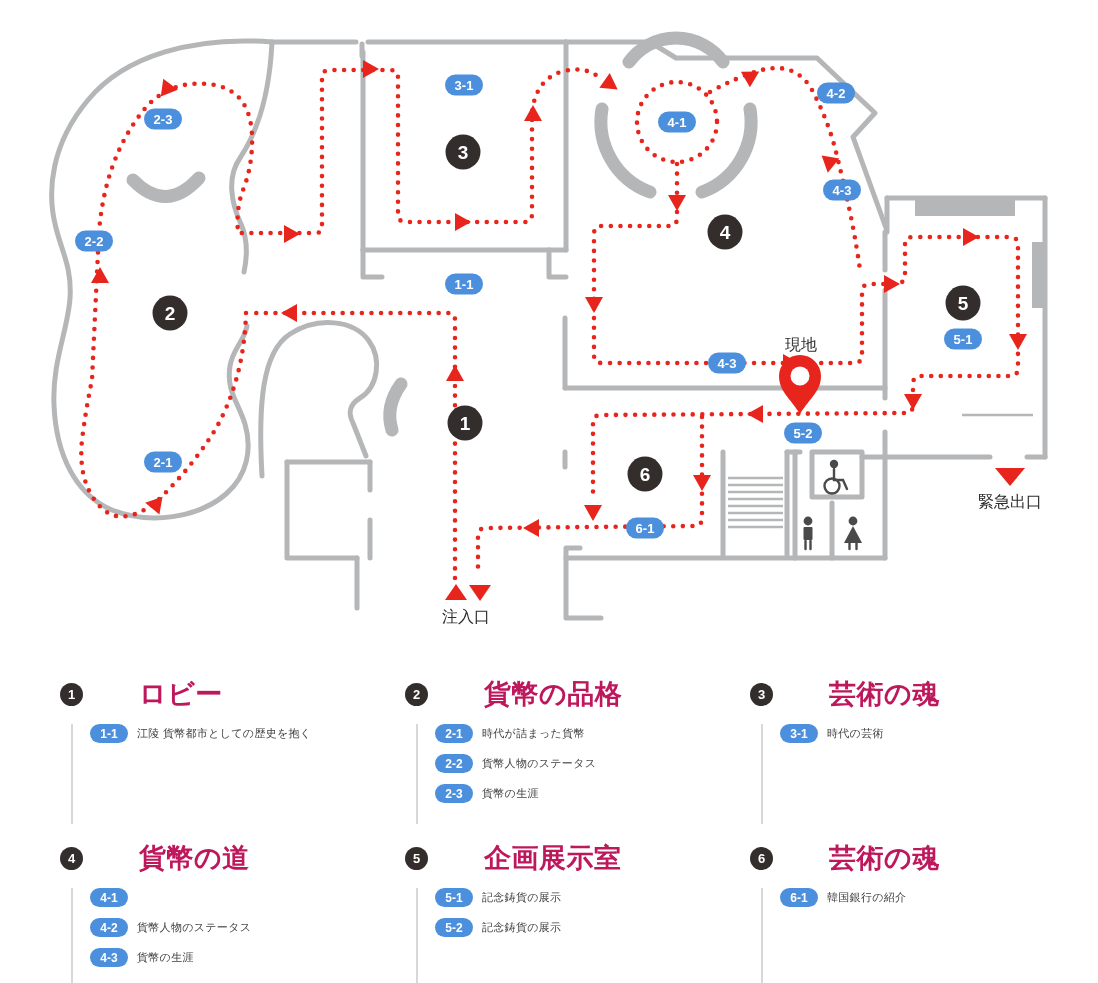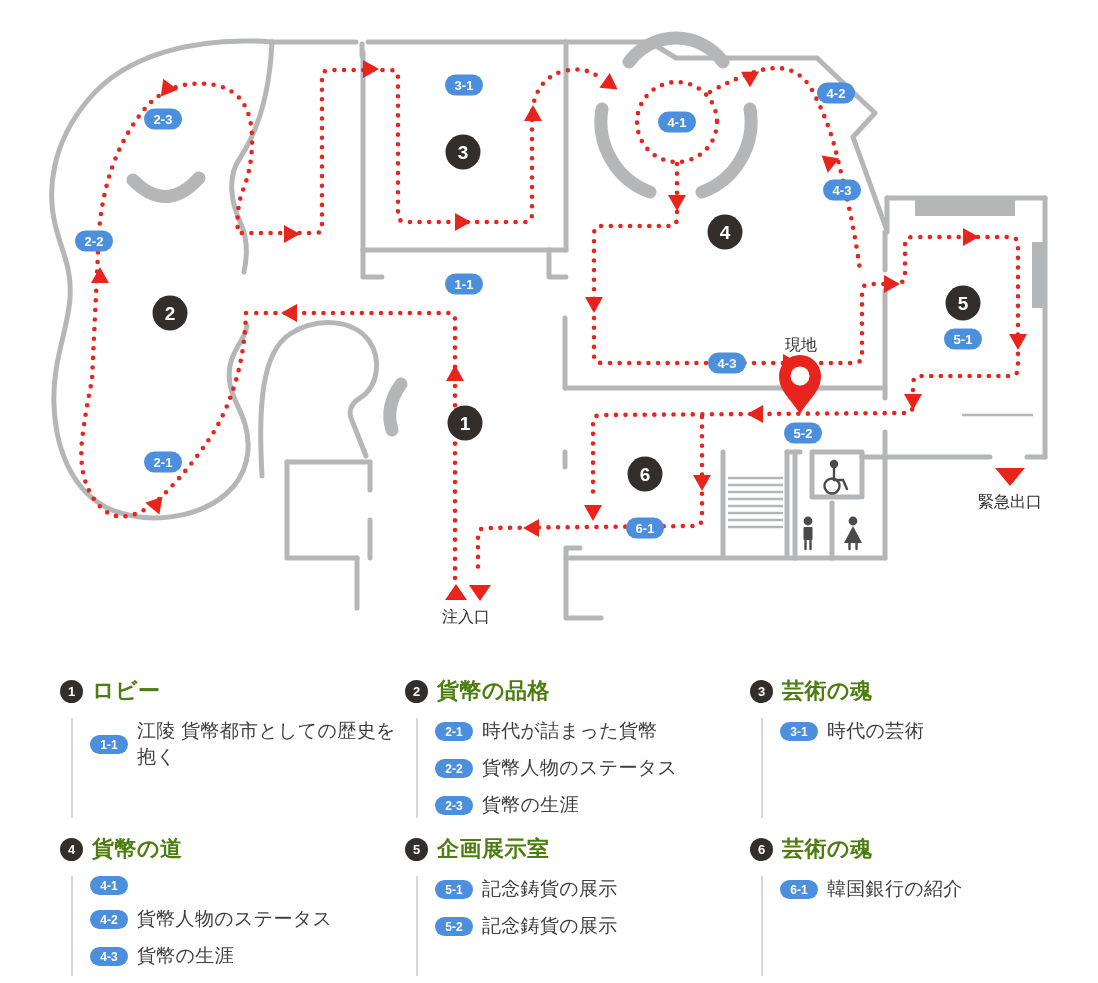--- a/index.html
+++ b/index.html
@@ -26,27 +26,27 @@
   .badge-text{fill:#fff;font-size:13px;font-weight:bold;text-anchor:middle;}
   .icon-stroke{stroke:#4a4a4a;stroke-width:2.4;fill:none;stroke-linecap:round;}
   .icon-fill{fill:#4a4a4a;stroke:none;}
   
   .legend{position:absolute;left:60px;top:676px;width:1005px;display:grid;
     grid-template-columns:345px 345px 315px;row-gap:16px;}
   .legend-section{display:flex;flex-direction:column;}
   .legend-head{display:flex;align-items:center;gap:9px;}
   .legend-circle{width:23px;height:23px;border-radius:50%;background:var(--zone);color:#fff;
     font-size:13px;font-weight:bold;display:flex;align-items:center;justify-content:center;flex:0 0 auto;}
-  .legend-title{font-size:22px;font-weight:bold;color:#4d7c0f;letter-spacing:.5px;}
+  .legend-title{font-size:27px;font-weight:bold;color:#be185d;letter-spacing:.5px;margin-left:47px;}
   .legend-items{margin:12px 0 0 11px;border-left:2px solid #d8d8d8;padding-left:17px;
     min-height:100px;display:flex;flex-direction:column;gap:11px;align-items:flex-start;}
   .legend-item{display:flex;align-items:center;gap:9px;}
   .legend-badge{background:var(--badge);color:#fff;font-size:12px;font-weight:bold;
     padding:3px 8px 2px 8px;border-radius:11px;min-width:22px;text-align:center;line-height:14px;}
-  .legend-text{font-size:19px;color:#3f3f3f;letter-spacing:.3px;}
+  .legend-text{font-size:11px;color:#3f3f3f;letter-spacing:.3px;}
 </style>
 </head>
 <body>
 
 <div class="stage">
 
   <svg width="1098" height="660" viewBox="0 0 1098 660">
 
     <g>
 

